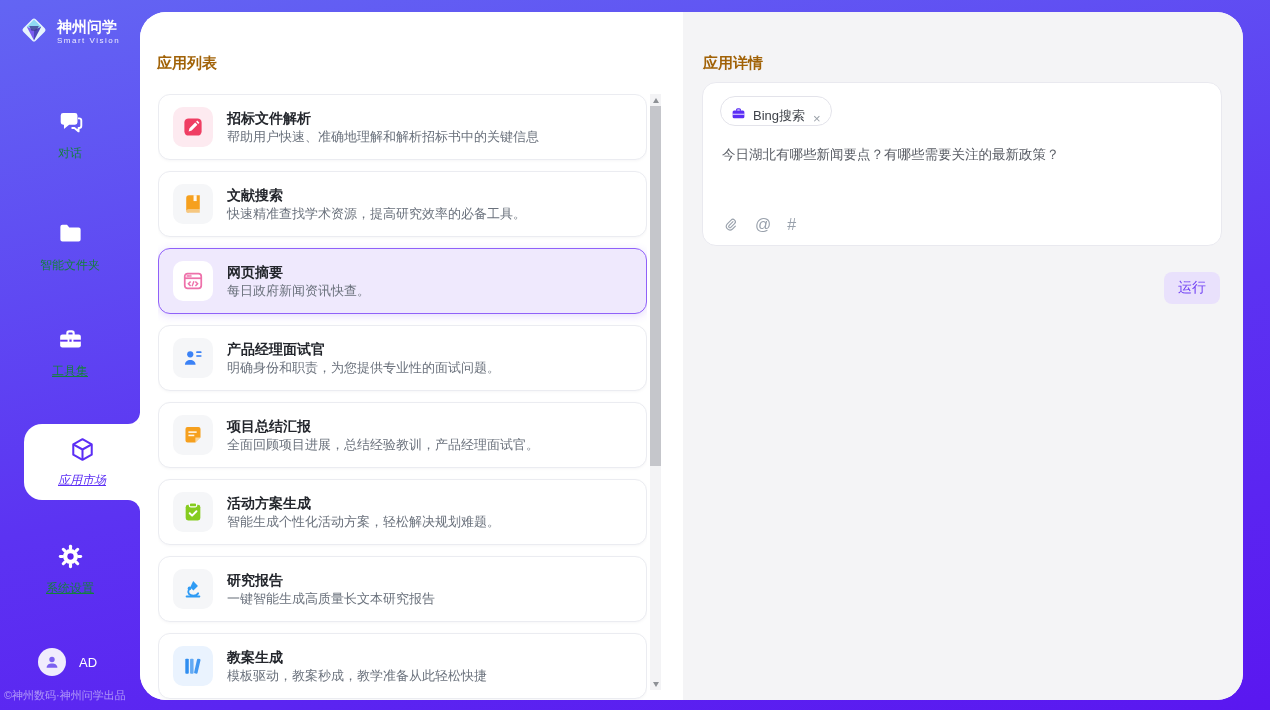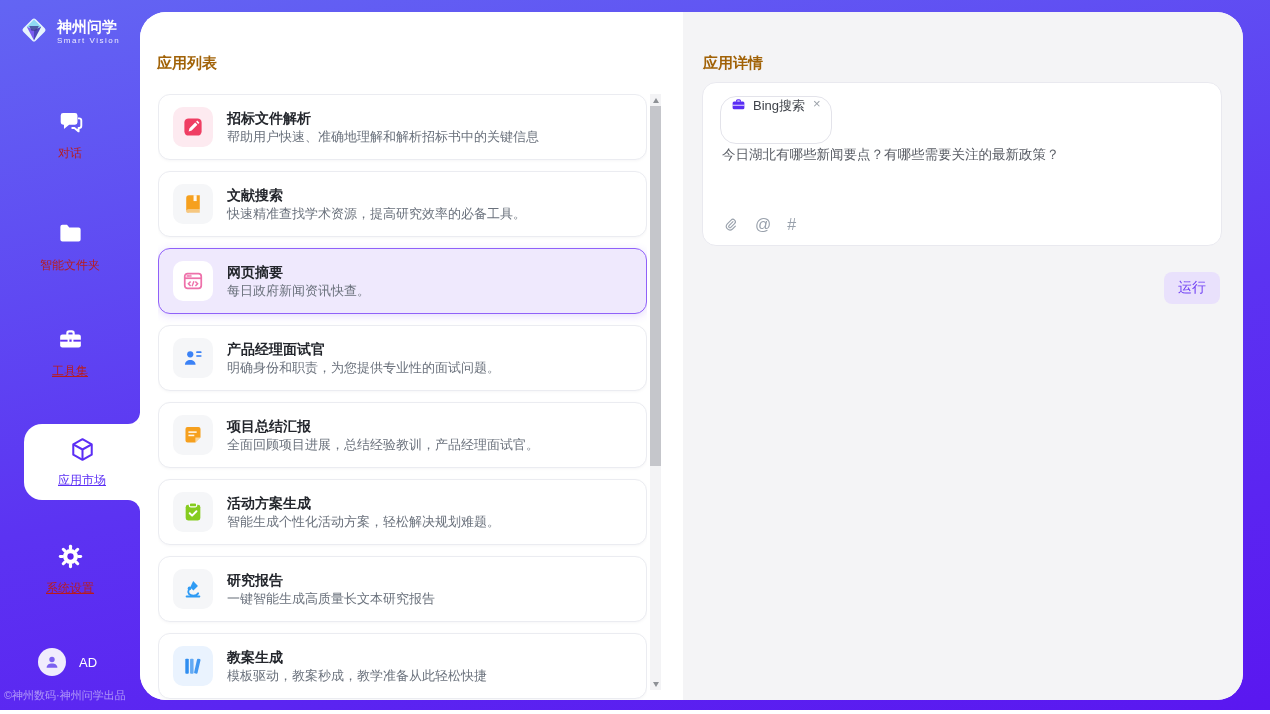--- a/index.html
+++ b/index.html
@@ -53,48 +53,48 @@
   .tri-up{width:0;height:0;border-left:3.5px solid transparent;border-right:3.5px solid transparent;border-bottom:5px solid #8e9196;}
   .tri-down{width:0;height:0;border-left:3.5px solid transparent;border-right:3.5px solid transparent;border-top:5px solid #8e9196;}
   .sb-thumb{position:absolute;left:0;top:12px;width:11px;height:360px;background:#c5c6cb;cursor:pointer;}
 
   
   .detail-card{
     position:absolute;left:19px;top:70px;width:520px;height:164px;box-sizing:border-box;
     background:#fff;border:1px solid #e9e9ef;border-radius:14px;
   }
   .chip{
-    position:absolute;left:17px;top:13px;height:48px;box-sizing:border-box;
+    position:absolute;left:17px;top:13px;height:30px;box-sizing:border-box;
     border:1px solid #e3e3ea;border-radius:16px;background:#fff;
-    display:inline-flex;align-items:flex-start;gap:7px;padding:0 10px;cursor:pointer;
+    display:inline-flex;align-items:flex-end;gap:7px;padding:0 10px;cursor:pointer;
   }
   .chip-label{font-size:13px;color:#3e4249;}
   .chip-close{font-size:13px;color:#9aa0a8;margin-left:1px;cursor:pointer;line-height:1;}
   .message{position:absolute;left:19px;top:62px;right:18px;font-size:13.5px;color:#585c64;line-height:1.45;cursor:text;}
   .composer-icons{position:absolute;left:19px;bottom:12px;display:flex;align-items:center;gap:16px;}
   .composer-icons .sym{font-size:16px;color:#99a1ac;cursor:pointer;line-height:1;}
   .composer-icons .clip{display:flex;align-items:center;cursor:pointer;}
   .run-btn{
     position:absolute;right:23px;top:260px;padding:7px 14px;border:none;border-radius:8px;
     background:var(--run-bg,#e9e1fc);color:var(--run-text,#7040f4);font-size:14px;cursor:pointer;
     font-family:inherit;
   }
 
   
   .sidebar{position:absolute;left:0;top:0;width:140px;height:710px;}
   .logo{position:absolute;left:18px;top:14px;display:flex;align-items:center;gap:7px;cursor:default;}
   .logo-text{display:flex;flex-direction:column;}
   .brand-name{color:#fff;font-size:15px;font-weight:bold;line-height:1.2;}
   .brand-sub{color:rgba(255,255,255,.88);font-size:8px;letter-spacing:1.5px;line-height:1.3;}
   .nav-item{position:absolute;left:0;width:140px;display:flex;flex-direction:column;align-items:center;gap:6px;cursor:pointer;}
-  .nav-label{color:#b91c1c;font-size:12px;}
+  .nav-label{color:#15803d;font-size:12px;}
   .nav-label.u{text-decoration:underline;}
   .nav-item.active{
     left:24px;width:116px;background:#fff;border-radius:18px 0 0 18px;
-    height:76px;justify-content:center;gap:5px;
+    height:76px;justify-content:center;gap:5px;font-style:italic;
   }
   .nav-item.active .nav-label{color:var(--accent,#5b2ef5);}
   .nav-item.active::before{
     content:"";position:absolute;right:0;top:-22px;width:22px;height:22px;
     border-bottom-right-radius:12px;box-shadow:0 11px 0 0 #fff;background:transparent;
   }
   .nav-item.active::after{
     content:"";position:absolute;right:0;bottom:-22px;width:22px;height:22px;
     border-top-right-radius:12px;box-shadow:0 -11px 0 0 #fff;background:transparent;
   }

